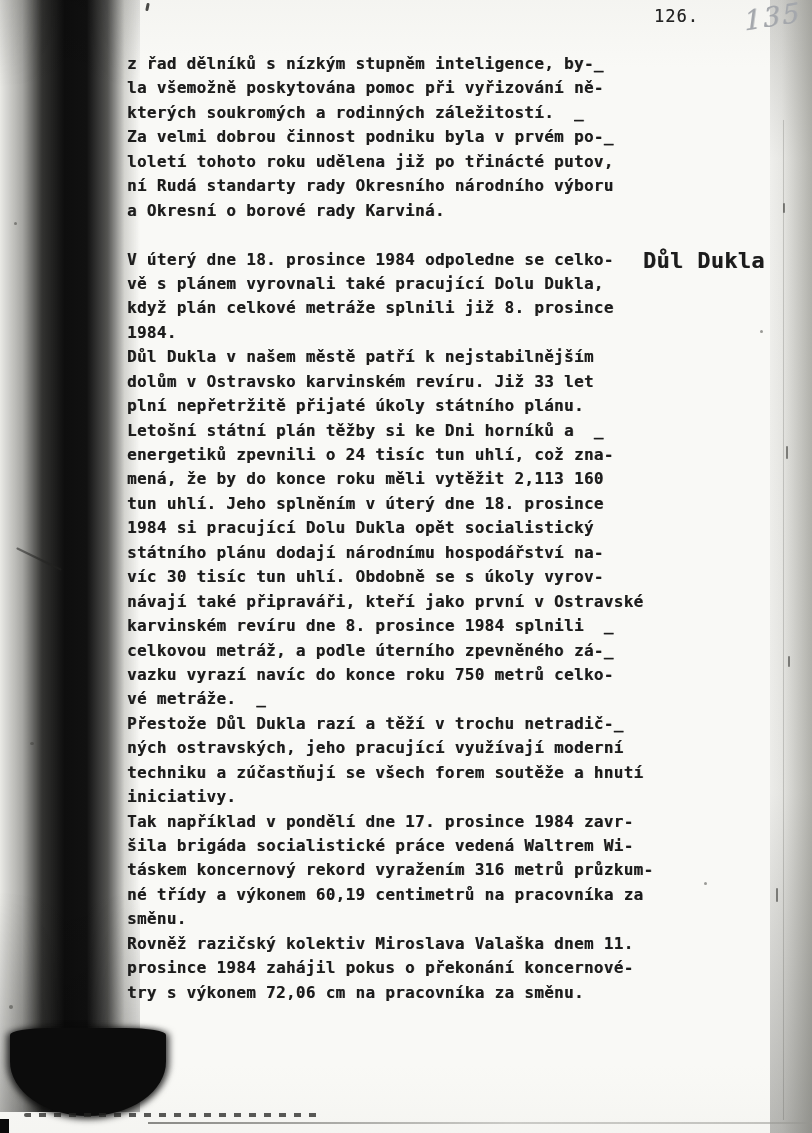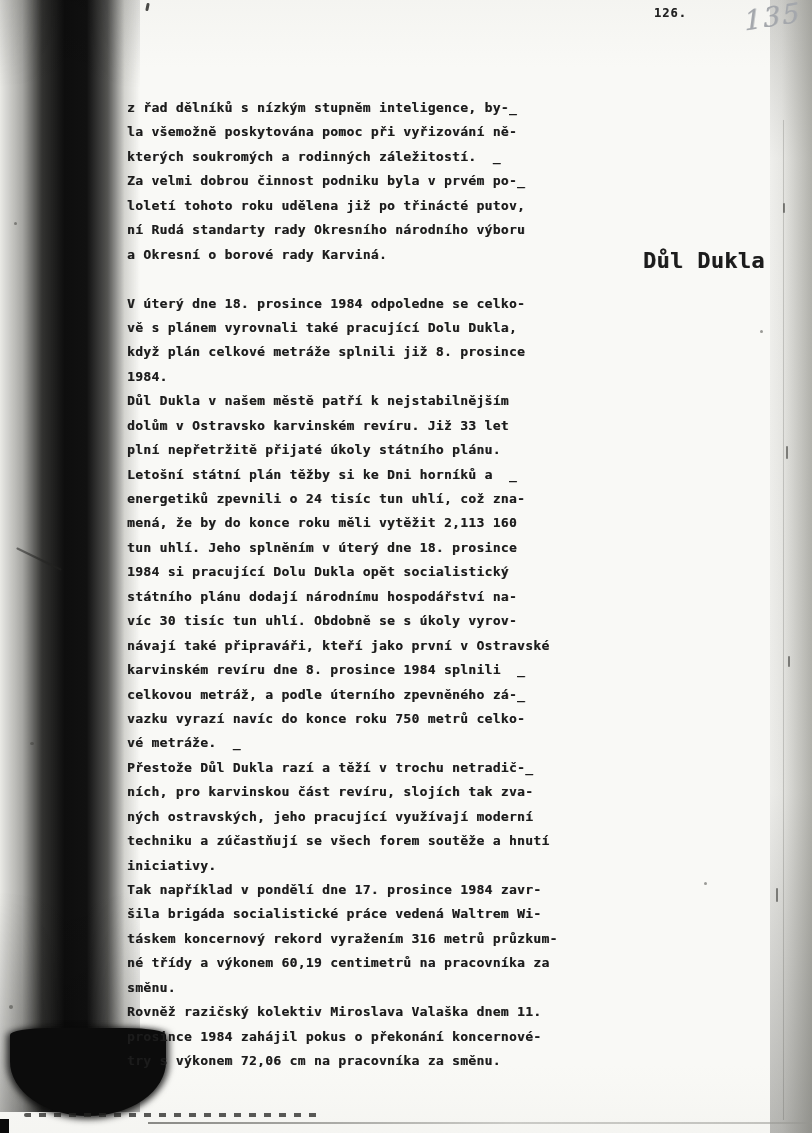--- a/index.html
+++ b/index.html
@@ -60,39 +60,38 @@
     background: linear-gradient(90deg, rgba(110,110,106,0.8), rgba(150,150,145,0.45) 55%, rgba(150,150,145,0.55));
   }
   .corner-block {
     position: absolute; left: 0; top: 1119px; width: 9px; height: 14px;
     background: #0a0a0a;
   }
 
   
   .text-block {
     position: absolute; left: 127px; top: 52px; width: 600px;
-    font-size: 13px; font-weight: bold; color: #1c1c1c;
+    font-size: 16px; font-weight: bold; color: #1c1c1c;
     letter-spacing: 0.3px;
     text-shadow: 0.4px 0.4px 0.6px rgba(25,25,25,0.55);
-    margin-top: 44px;
   }
   .text-block .line {
     height: 24.45px; line-height: 24.45px; white-space: pre;
   }
 
   .margin-note {
     position: absolute; left: 643px; top: 249px;
     font-size: 22px; font-weight: bold; color: #1c1c1c;
     letter-spacing: 0.3px; line-height: 24.45px;
     text-shadow: 0.4px 0.4px 0.6px rgba(25,25,25,0.55);
   }
 
   .page-number-typed {
     position: absolute; left: 654px; top: 6px;
-    font-size: 12px; font-weight: bold; color: #222;
+    font-size: 17px; font-weight: normal; color: #222;
     letter-spacing: 1px;
     text-shadow: 0.3px 0.3px 0.5px rgba(30,30,30,0.5);
   }
   .page-number-hand {
     position: absolute; left: 744px; top: 1px;
     font-family: "DejaVu Serif", serif;
     font-size: 27px; font-style: italic; font-weight: normal;
     color: #a4a7ac;
     transform: rotate(-9deg) skewX(-6deg);
     letter-spacing: 2px;
@@ -168,21 +167,20 @@
       <div class="line">tun uhlí. Jeho splněním v úterý dne 18. prosince</div>
       <div class="line">1984 si pracující Dolu Dukla opět socialistický</div>
       <div class="line">státního plánu dodají národnímu hospodářství na-</div>
       <div class="line">víc 30 tisíc tun uhlí. Obdobně se s úkoly vyrov-</div>
       <div class="line">návají také připraváři, kteří jako první v Ostravské</div>
       <div class="line">karvinském revíru dne 8. prosince 1984 splnili  _</div>
       <div class="line">celkovou metráž, a podle úterního zpevněného zá-_</div>
       <div class="line">vazku vyrazí navíc do konce roku 750 metrů celko-</div>
       <div class="line">vé metráže.  _</div>
       <div class="line">Přestože Důl Dukla razí a těží v trochu netradič-_</div>
-      <div class="line">ních, pro karvinskou část revíru, slojích tak zva-</div>
       <div class="line">ných ostravských, jeho pracující využívají moderní</div>
       <div class="line">techniku a zúčastňují se všech forem soutěže a hnutí</div>
       <div class="line">iniciativy.</div>
       <div class="line">Tak například v pondělí dne 17. prosince 1984 zavr-</div>
       <div class="line">šila brigáda socialistické práce vedená Waltrem Wi-</div>
       <div class="line">táskem koncernový rekord vyražením 316 metrů průzkum-</div>
       <div class="line">né třídy a výkonem 60,19 centimetrů na pracovníka za</div>
       <div class="line">směnu.</div>
       <div class="line">Rovněž razičský kolektiv Miroslava Valaška dnem 11.</div>
       <div class="line">prosince 1984 zahájil pokus o překonání koncernové-</div>

